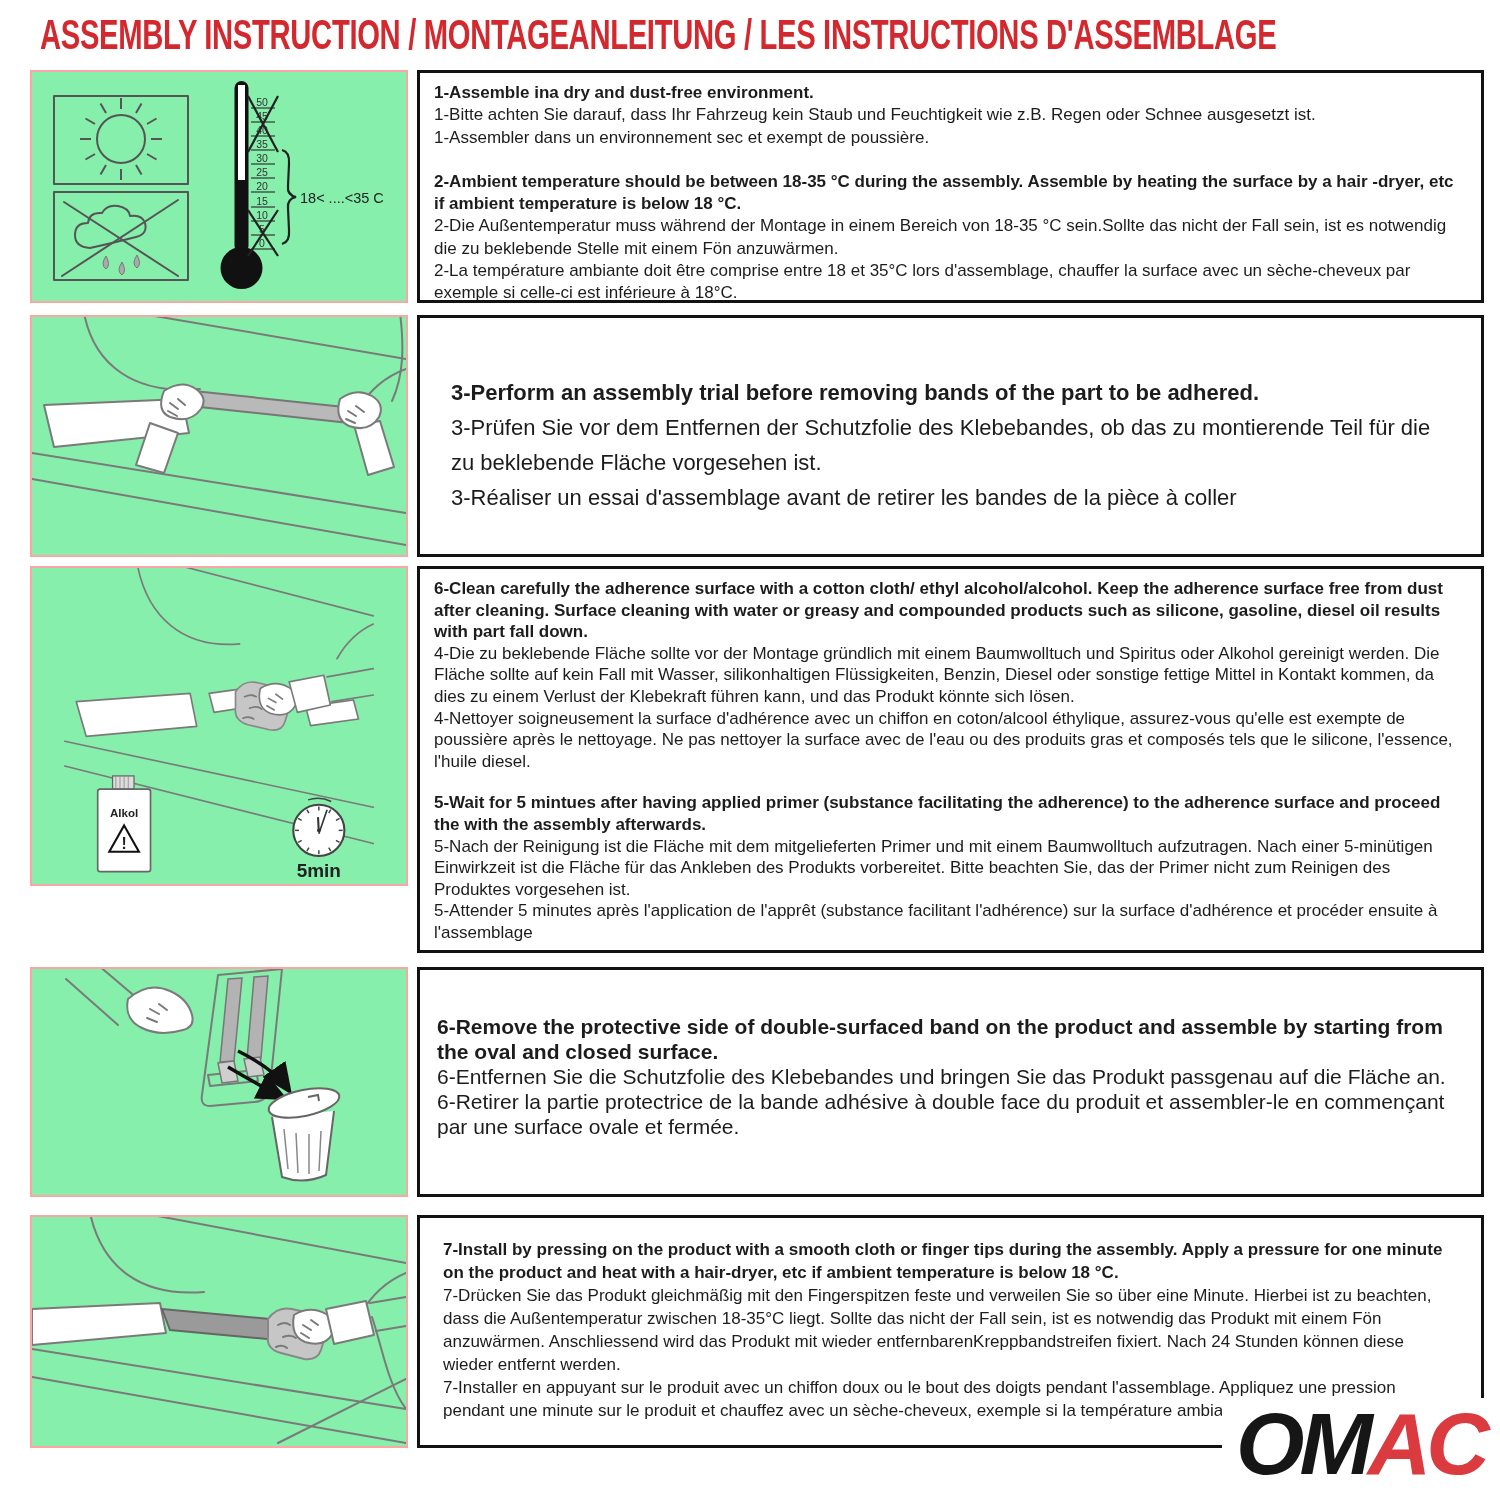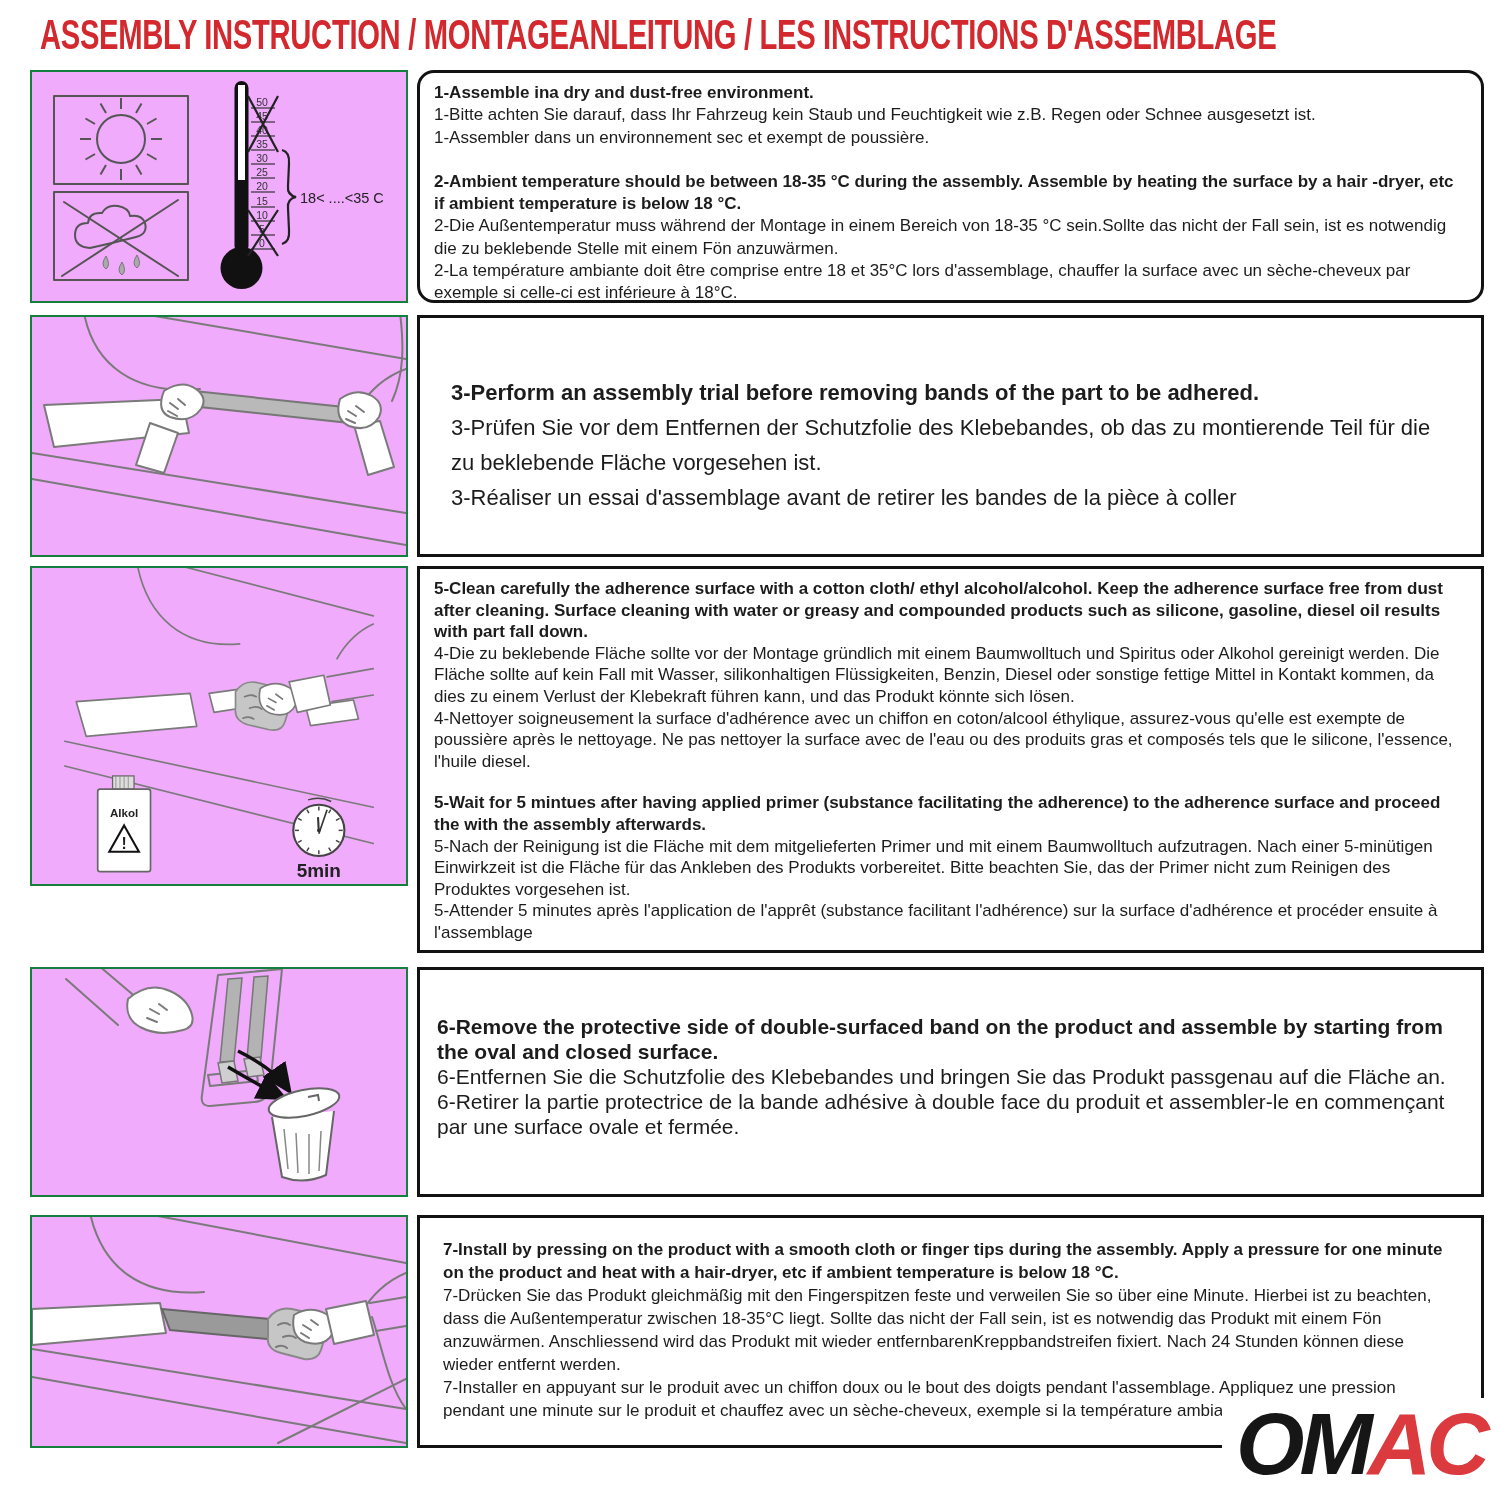--- a/index.html
+++ b/index.html
@@ -2,30 +2,30 @@
 <html><head>
 <meta charset="utf-8">
 <style>
   html,body{margin:0;padding:0;background:#fff;}
   body{width:1500px;height:1500px;font-family:"Liberation Sans",sans-serif;}
   #canvas{position:relative;width:1500px;height:1500px;background:#fff;overflow:hidden;}
 
   .title{position:absolute;left:40px;top:10px;font-size:43px;font-weight:700;color:#d2282e;
          white-space:nowrap;letter-spacing:-0.5px;transform:scaleX(0.68);transform-origin:left top;}
 
-  .illu{position:absolute;left:30px;width:378px;background:#f0abfc;border:2px solid #15803d;
+  .illu{position:absolute;left:30px;width:378px;background:#86efac;border:2px solid #fca5a5;
         box-sizing:border-box;overflow:hidden;}
   .illu svg{display:block;width:100%;height:100%;}
   .tbox{position:absolute;left:417px;width:1067px;background:#fff;border:3px solid #121212;
         box-sizing:border-box;color:#1c1c1c;overflow:hidden;}
   .tbox p{margin:0;}
   .b{font-weight:700;}
 
   #illu1{top:70px;height:233px}
-  #text1{top:70px;height:233px;padding:9px 14px;font-size:17px;line-height:22.3px;border-radius:17px;}
+  #text1{top:70px;height:233px;padding:9px 14px;font-size:17px;line-height:22.3px;}
   #text1 .gap{margin-top:22px;}
 
   #illu2{top:315px;height:242px}
   #text2{top:315px;height:242px;padding:57px 31px 0;font-size:22px;line-height:35px;}
 
   #illu3{top:566px;height:320px}
   #text3{top:566px;height:387px;padding:9px 14px;font-size:17px;line-height:21.6px;}
   #text3 .gap{margin-top:20px;}
 
   #illu4{top:967px;height:230px}
@@ -201,21 +201,21 @@
             <line y1="-29" y2="-24" transform="rotate(330)"></line>
         </g>
         <line x1="0" y1="4" x2="10" y2="-25" stroke="#333" stroke-width="2"></line>
         <line x1="0" y1="2" x2="-1" y2="-16" stroke="#333" stroke-width="2.5"></line>
         <circle r="2.2" fill="#333"></circle>
       </g>
       <text class="svg-label" x="308" y="374" text-anchor="middle" font-size="23" font-weight="600">5min</text>
     </svg>
   </div>
   <div class="tbox" id="text3">
-    <p class="b">5-Clean carefully the adherence surface with a cotton cloth/ ethyl alcohol/alcohol. Keep the adherence surface free from dust after cleaning. Surface cleaning with water or greasy and compounded products such as silicone, gasoline, diesel oil results with part fall down.</p>
+    <p class="b">6-Clean carefully the adherence surface with a cotton cloth/ ethyl alcohol/alcohol. Keep the adherence surface free from dust after cleaning. Surface cleaning with water or greasy and compounded products such as silicone, gasoline, diesel oil results with part fall down.</p>
     <p>4-Die zu beklebende Fläche sollte vor der Montage gründlich mit einem Baumwolltuch und Spiritus oder Alkohol gereinigt werden. Die Fläche sollte auf kein Fall mit Wasser, silikonhaltigen Flüssigkeiten, Benzin, Diesel oder sonstige fettige Mittel in Kontakt kommen, da dies zu einem Verlust der Klebekraft führen kann, und das Produkt könnte sich lösen.</p>
     <p>4-Nettoyer soigneusement la surface d'adhérence avec un chiffon en coton/alcool éthylique, assurez-vous qu'elle est exempte de poussière après le nettoyage. Ne pas nettoyer la surface avec de l'eau ou des produits gras et composés tels que le silicone, l'essence, l'huile diesel.</p>
     <p class="b gap">5-Wait for 5 mintues after having applied primer (substance facilitating the adherence) to the adherence surface and proceed the with the assembly afterwards.</p>
     <p>5-Nach der Reinigung ist die Fläche mit dem mitgelieferten Primer und mit einem Baumwolltuch aufzutragen. Nach einer 5-minütigen Einwirkzeit ist die Fläche für das Ankleben des Produkts vorbereitet. Bitte beachten Sie, das der Primer nicht zum Reinigen des Produktes vorgesehen ist.</p>
     <p>5-Attender 5 minutes après l'application de l'apprêt (substance facilitant l'adhérence) sur la surface d'adhérence et procéder ensuite à l'assemblage</p>
   </div>
 
   <div class="illu" id="illu4">
     <svg viewBox="0 0 374 226">
       <defs>

